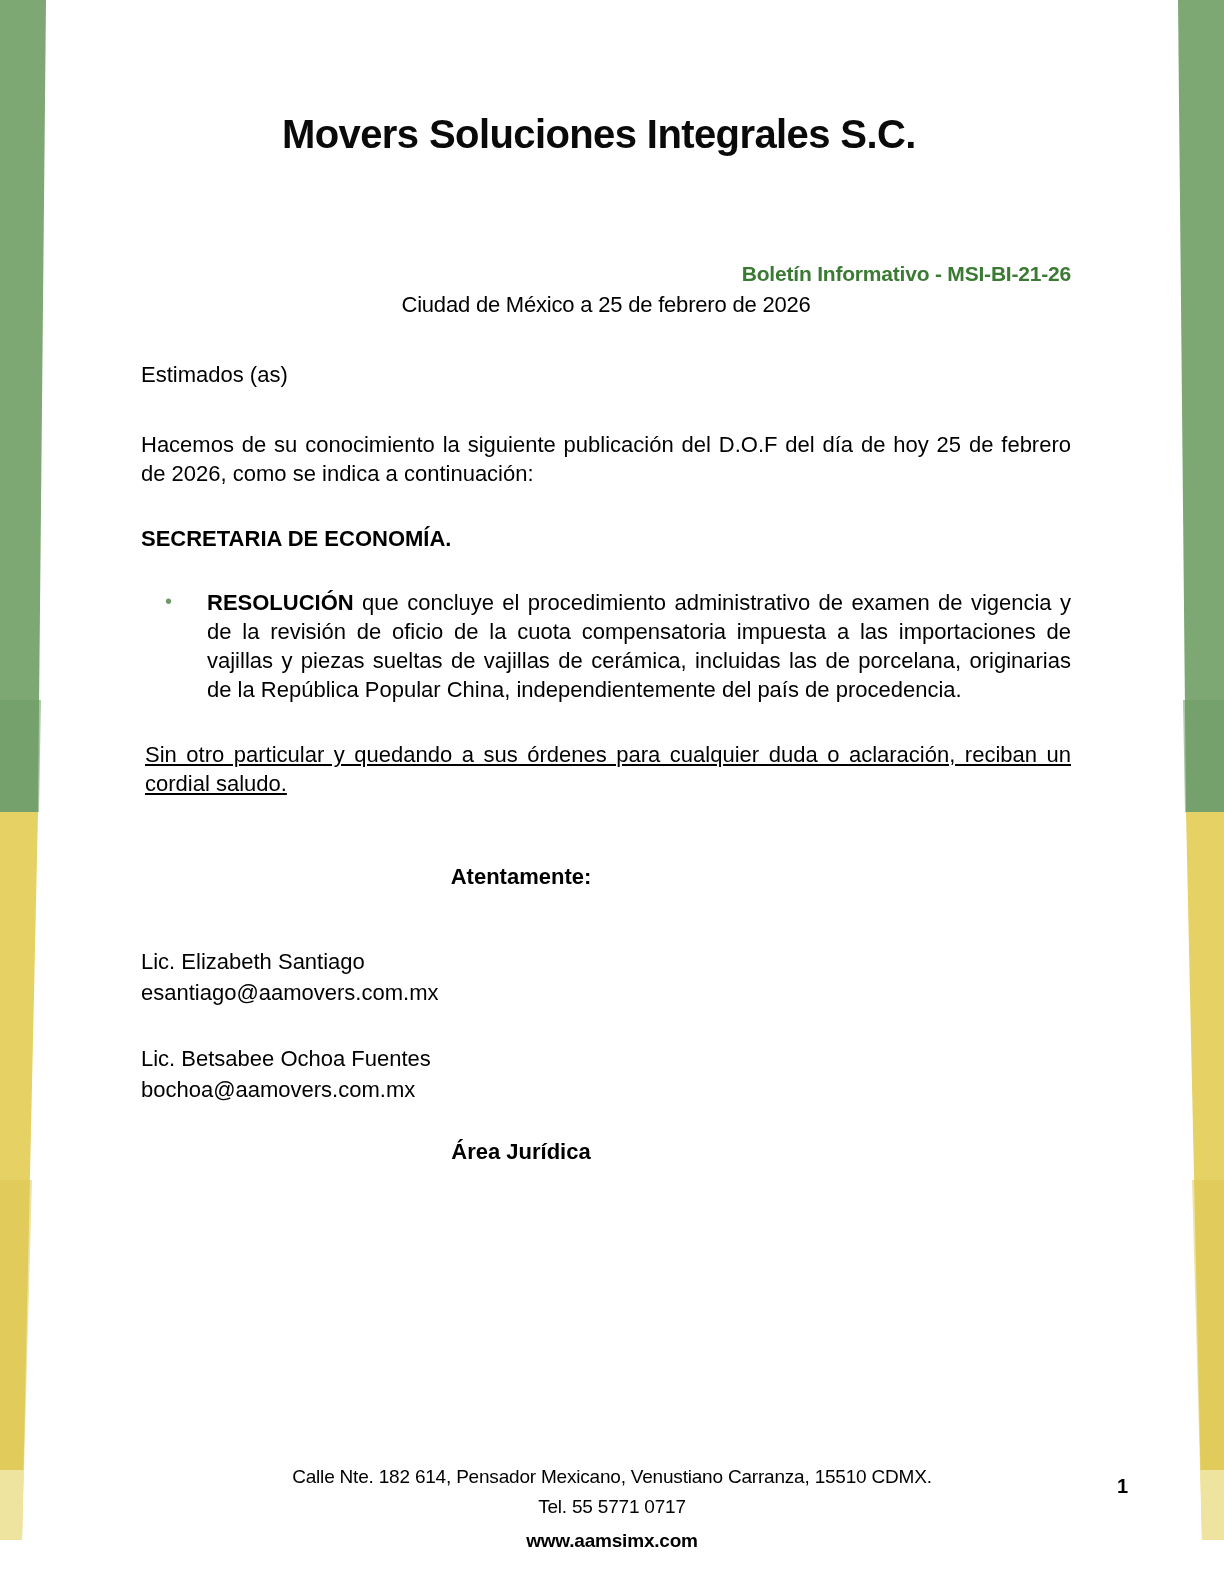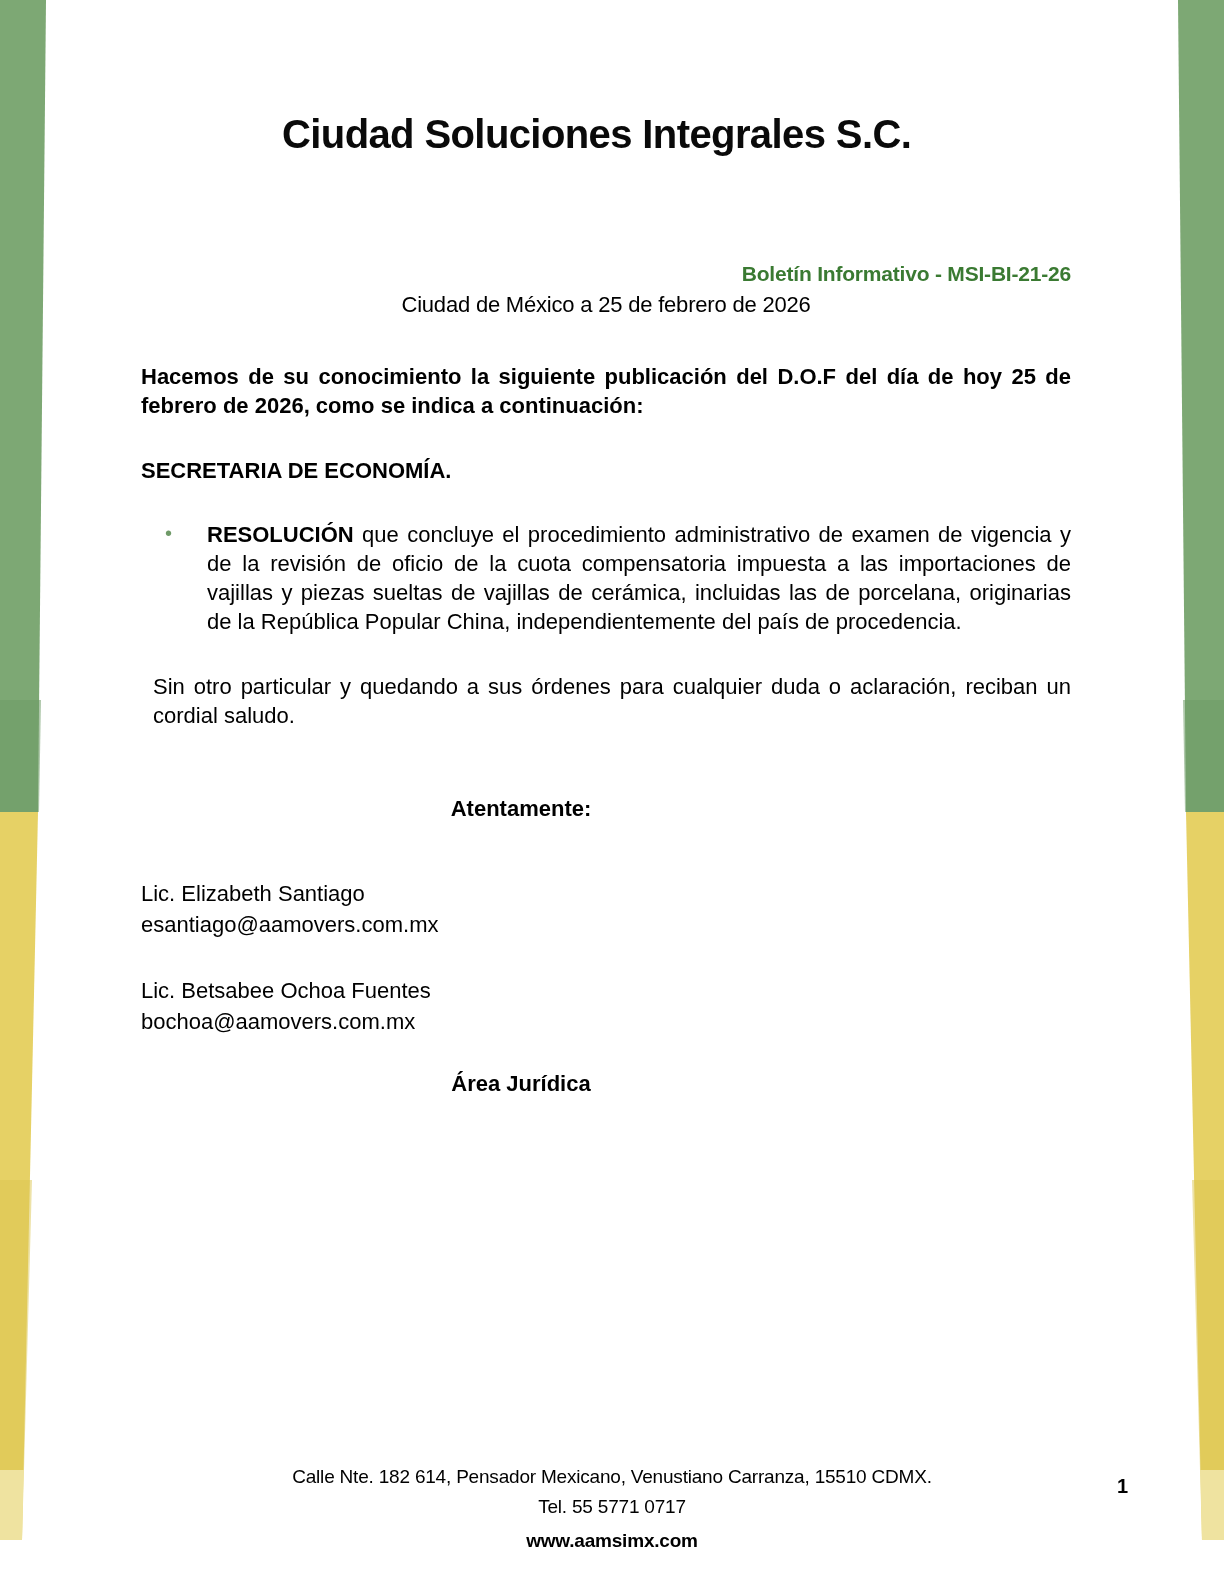--- a/index.html
+++ b/index.html
@@ -90,21 +90,20 @@
   }
   .greeting {
     font-size: 22px;
     margin: 0 0 42px 0;
   }
   .para {
     font-size: 22px;
     line-height: 1.32;
     text-align: justify;
     margin: 0 0 38px 0;
-    font-weight: bold;
   }
   .section-head {
     font-size: 22px;
     font-weight: bold;
     margin: 0 0 36px 0;
   }
   .bullet-row {
     display: flex;
     margin: 0 0 36px 0;
     padding-left: 24px;
@@ -123,21 +122,22 @@
     text-align: justify;
   }
   .bullet-text b {
     font-weight: bold;
     margin-top: 20px;
   }
   .closing {
     font-size: 22px;
     line-height: 1.32;
     text-align: justify;
-    margin: 0 0 66px 12px;
+    margin: 0 0 66px 4px;
+    text-decoration: underline;
   }
   .atentamente {
     font-size: 22px;
     font-weight: bold;
     text-align: center;
     margin: 0 0 56px 0;
     padding-right: 170px;
   }
   .signer {
     font-size: 22px;
@@ -200,29 +200,30 @@
     <polygon points="1224,700 1183,700 1185,812 1224,812" fill="#6E9B66" opacity="0.55"></polygon>
 
     <polygon points="1224,812 1186,812 1202,1540 1224,1540" fill="#E6D165"></polygon>
     <polygon points="1224,1180 1192,1180 1200,1470 1224,1470" fill="#DBC64F" opacity="0.5"></polygon>
     <polygon points="1224,1470 1200,1470 1202,1540 1224,1540" fill="#EFE3A0"></polygon>
   </svg>
 
   <div class="header">
 
 
-    <div class="company-title">Ciudad Soluciones Integrales S.C.</div>
+    <div class="company-title">Movers Soluciones Integrales S.C.</div>
   </div>
 
   <div class="content">
 
     <div class="bulletin-id">Boletín Informativo - MSI-BI-21-26</div>
 
     <div class="date-line">Ciudad de México a 25 de febrero de 2026</div>
 
+    <div class="greeting">Estimados (as)</div>
 
     <div class="para">Hacemos de su conocimiento la siguiente publicación del D.O.F del día de hoy 25 de febrero de 2026, como se indica a continuación:</div>
 
     <div class="section-head">SECRETARIA DE ECONOMÍA.</div>
 
     <div class="bullet-row">
       <span class="bullet-dot">•</span>
       <span class="bullet-text"><b>RESOLUCIÓN</b><span> que concluye el procedimiento administrativo de examen de vigencia y de la revisión de oficio de la cuota compensatoria impuesta a las importaciones de vajillas y piezas sueltas de vajillas de cerámica, incluidas las de porcelana, originarias de la República Popular China, independientemente del país de procedencia.</span></span>
     </div>
 

